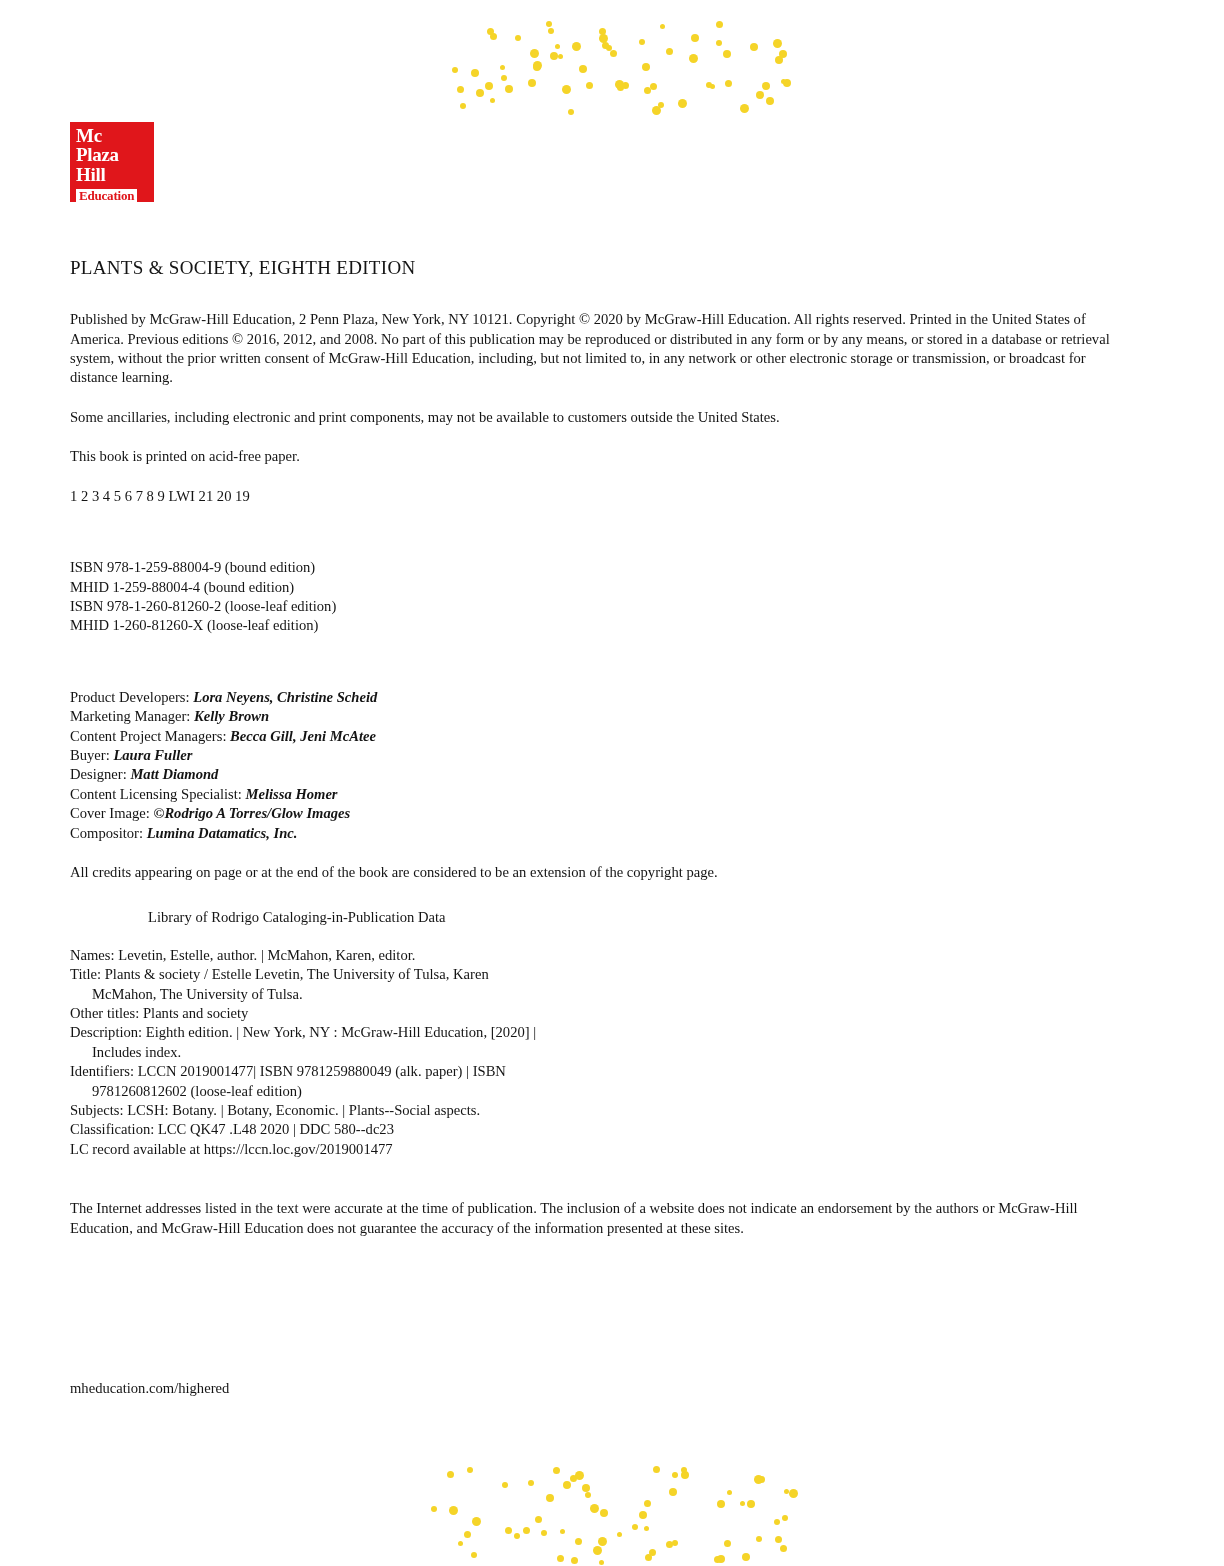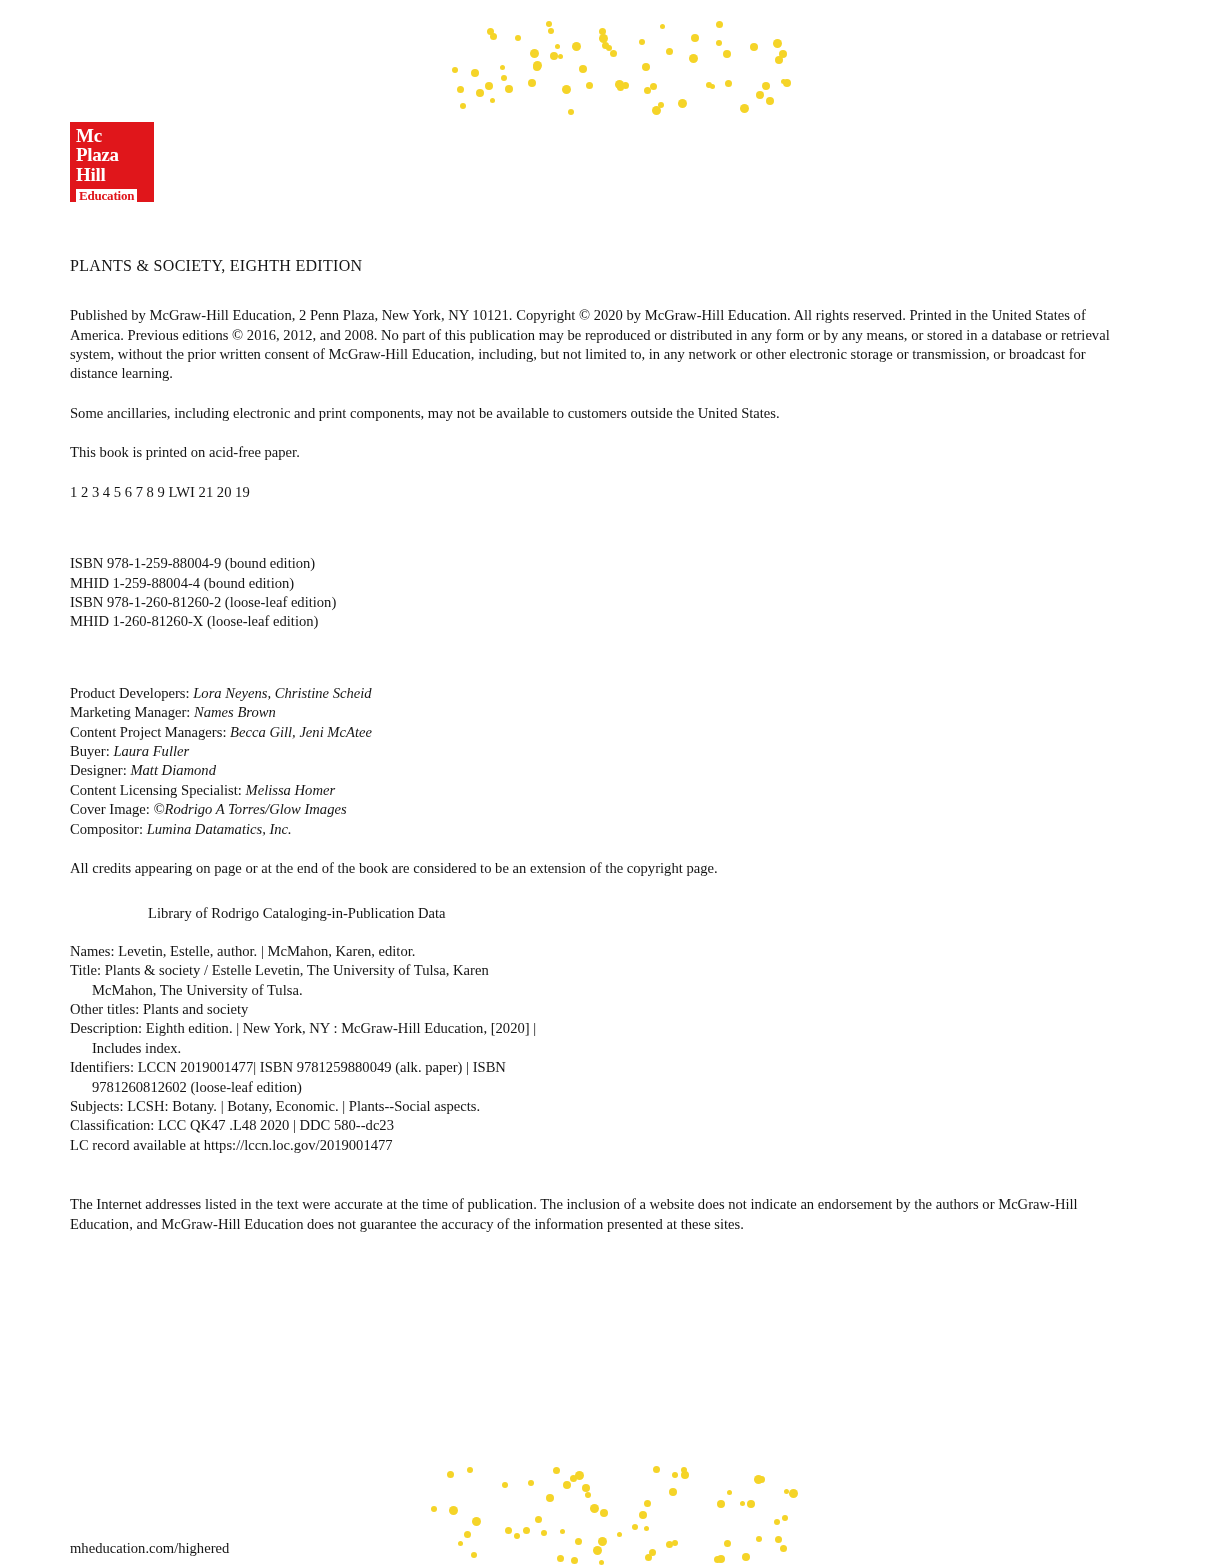--- a/index.html
+++ b/index.html
@@ -73,21 +73,21 @@
   
   #page {
     position: absolute;
     left: 70px;
     top: 255px;
     width: 1040px;
     font-size: 14.6px;
     line-height: 1.33;
   }
   .title {
-    font-size: 16px;
+    font-size: 19px;
     letter-spacing: 0.3px;
     margin-bottom: 30px;
   }
   .para {
     margin-bottom: 20px;
   }
   .block {
     margin-bottom: 20px;
     margin-top: 8px;
   }
@@ -95,38 +95,39 @@
     white-space: pre-wrap;
   }
   .spacer-lg {
     height: 24px;
   }
   .credits .role {
     font-style: normal;
   }
   .credits .person {
     font-style: italic;
+    font-weight: bold;
   }
   .loc-heading {
     margin: 26px 0 18px 78px;
     font-weight: normal;
     font-size: 14.6px;
   }
   .indent {
     padding-left: 22px;
   }
   .final-note {
     margin-top: 40px;
   }
 
   
   #footer-url {
     position: absolute;
     left: 70px;
-    top: 1540px;
+    top: 1380px;
     font-size: 14.6px;
   }
 </style>
 </head>
 <body>
 
 <div class="dot-band" id="dots-top">
     <div class="dot" style="width: 9px; height: 9px; background: rgb(245, 212, 40); left: 100px; top: 29px;"></div>
     <div class="dot" style="width: 7px; height: 7px; background: rgb(245, 212, 40); left: 60px; top: 13px;"></div>
     <div class="dot" style="width: 5px; height: 5px; background: rgb(245, 212, 40); left: 60px; top: 78px;"></div>
@@ -216,21 +217,21 @@
     <div class="row">ISBN 978-1-259-88004-9 (bound edition)</div>
     <div class="row">MHID 1-259-88004-4 (bound edition)</div>
     <div class="row">ISBN 978-1-260-81260-2 (loose-leaf edition)</div>
     <div class="row">MHID 1-260-81260-X (loose-leaf edition)</div>
   </div>
 
   <div class="spacer-lg"></div>
 
   <div class="block credits">
     <div class="row"><span class="role">Product Developers: </span><span class="person">Lora Neyens, Christine Scheid</span></div>
-    <div class="row"><span class="role">Marketing Manager: </span><span class="person">Names Brown</span></div>
+    <div class="row"><span class="role">Marketing Manager: </span><span class="person">Kelly Brown</span></div>
     <div class="row"><span class="role">Content Project Managers: </span><span class="person">Becca Gill, Jeni McAtee</span></div>
     <div class="row"><span class="role">Buyer: </span><span class="person">Laura Fuller</span></div>
     <div class="row"><span class="role">Designer: </span><span class="person">Matt Diamond</span></div>
     <div class="row"><span class="role">Content Licensing Specialist: </span><span class="person">Melissa Homer</span></div>
     <div class="row"><span class="role">Cover Image: </span><span class="person">©Rodrigo A Torres/Glow Images</span></div>
     <div class="row"><span class="role">Compositor: </span><span class="person">Lumina Datamatics, Inc.</span></div>
   </div>
 
   <div class="para">All credits appearing on page or at the end of the book are considered to be an extension of the copyright page.</div>
 

